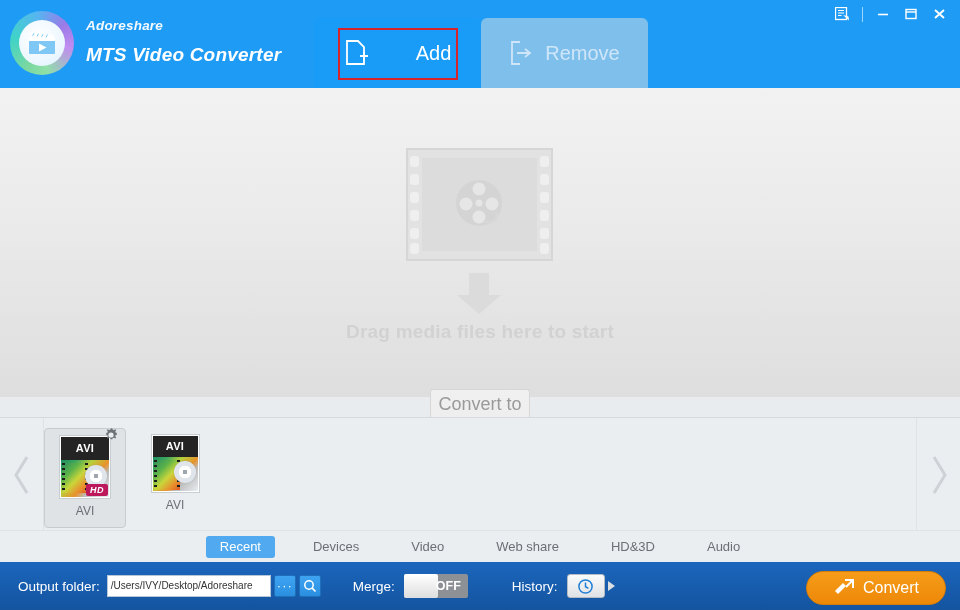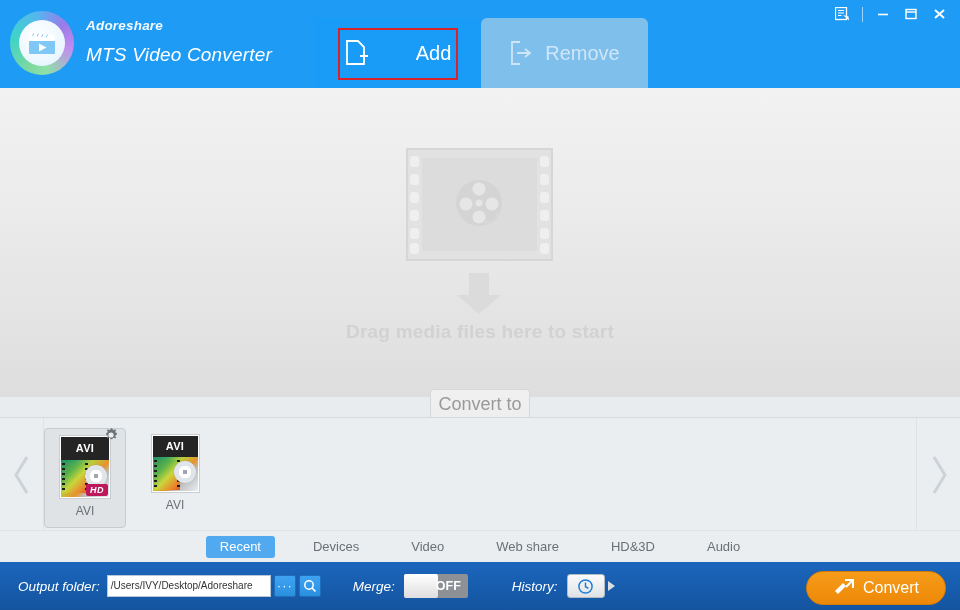--- a/index.html
+++ b/index.html
@@ -28,21 +28,21 @@
     border-radius: 50%;
     background: radial-gradient(circle at 40% 35%, #ffffff 0%, #eaf6ff 70%, #dfeffb 100%);
   }
   .clapper { position: relative; z-index: 3; width: 30px; height: 24px; }
   .brand-text { margin-left: 12px; color: #ffffff; }
   .brand-sub {
     font-size: 13.5px; font-style: italic; font-weight: 600; letter-spacing: .2px;
     color: #f2f9ff; line-height: 16px;
   }
   .brand-title {
-    font-size: 19px; font-style: italic; font-weight: normal; letter-spacing: .2px;
+    font-size: 19px; font-style: italic; font-weight: bold; letter-spacing: .2px;
     color: #ffffff; line-height: 26px; margin-top: 8px;
   }
 
   
   .winctrls { position: absolute; right: 8px; top: 2px; display: flex; align-items: center; gap: 2px; }
   .winbtn {
     width: 26px; height: 24px; display: flex; align-items: center; justify-content: center;
     color: #ffffff; cursor: pointer;
   }
   .winsep { width: 1px; height: 15px; background: #9ed3fb; margin: 0 5px; }
@@ -164,21 +164,21 @@
     font-size: 13px; color: #6a7075; cursor: pointer; border-radius: 3px;
   }
   .cat.active { background: #51a9ef; color: #ffffff; }
 
   
   .bottombar {
     position: absolute; left: 0; top: 562px; width: 960px; height: 48px;
     background: linear-gradient(to bottom, #1b66bd 0%, #14549f 100%);
     display: flex; align-items: center;
   }
-  .bb-label { color: #ffffff; font-size: 13.5px; white-space: nowrap; font-style: italic; }
+  .bb-label { color: #ffffff; font-size: 13.5px; white-space: nowrap; }
   .out-input {
     width: 164px; height: 22px; margin-left: 7px;
     background: #ffffff; border: 1px solid #b8c7d8;
     font-size: 10px; color: #333333; padding: 0 3px; line-height: 20px;
     overflow: hidden; white-space: nowrap;
   }
   .sqbtn {
     width: 22px; height: 22px; margin-left: 3px;
     background: linear-gradient(to bottom, #3ea4f2, #2b8fe0);
     border: 1px solid #1f6fba; border-radius: 2px;

